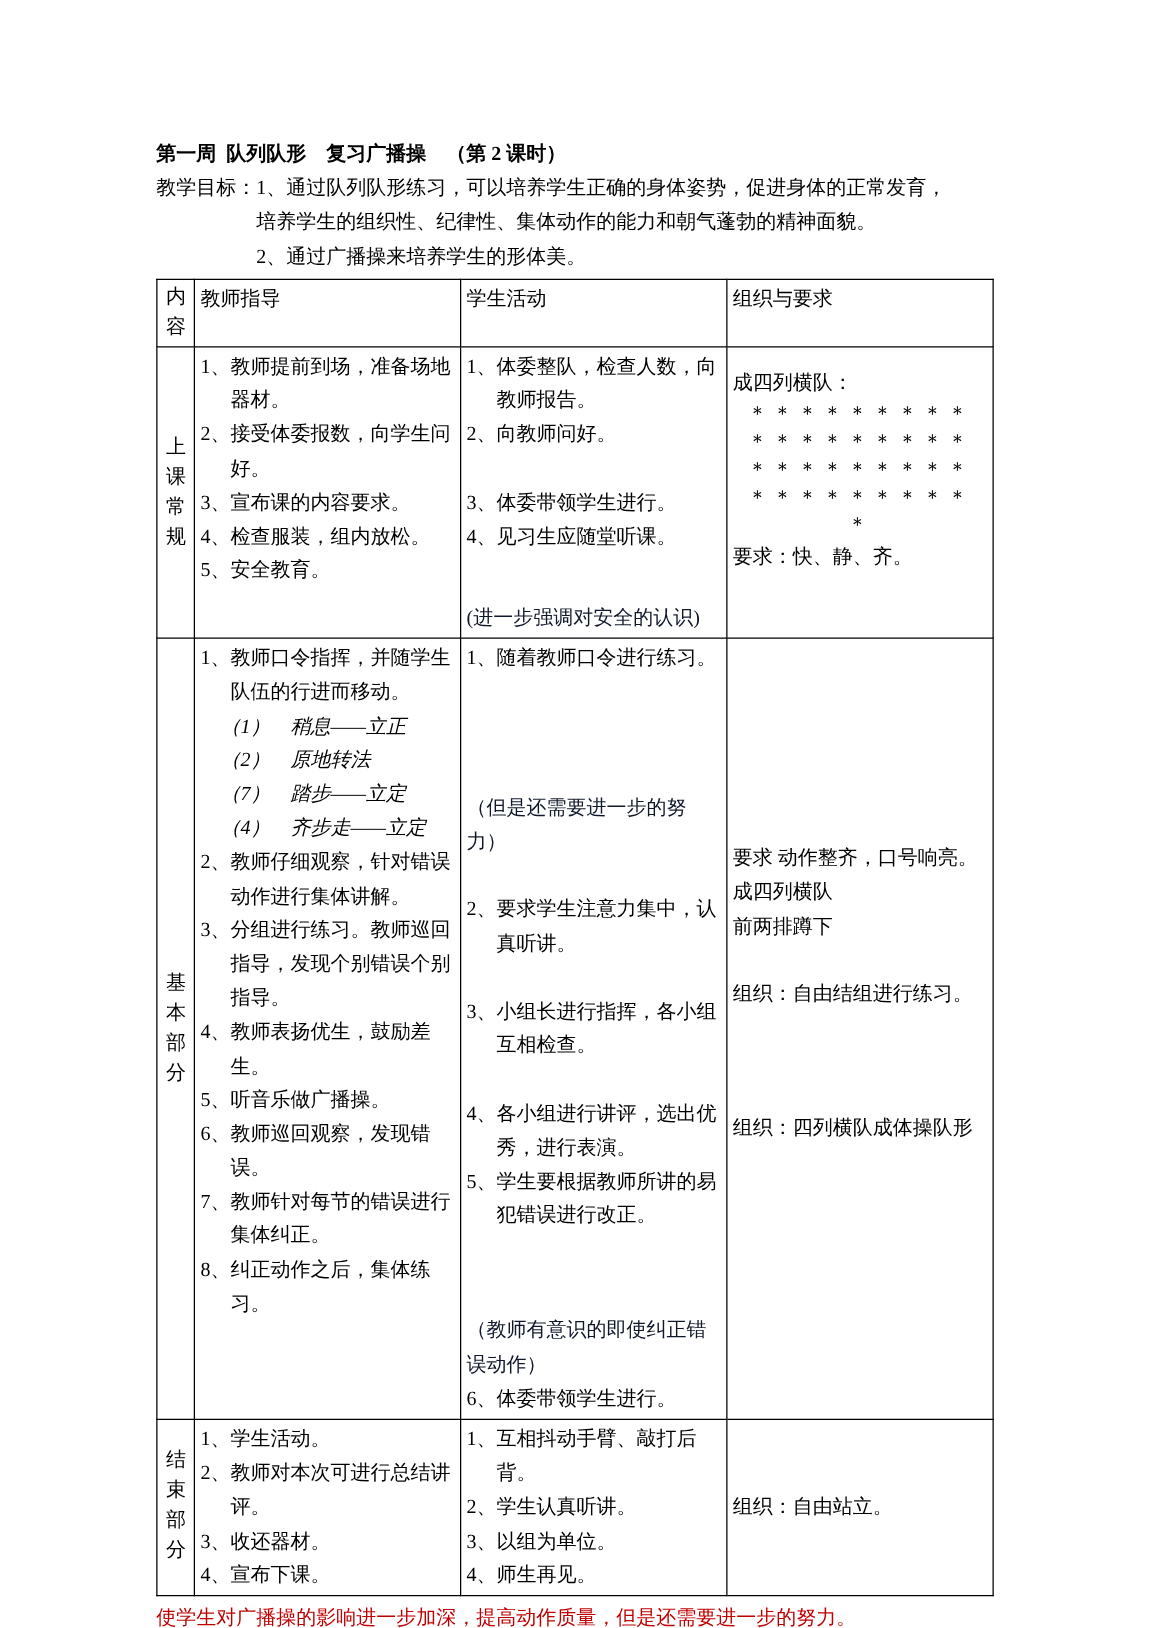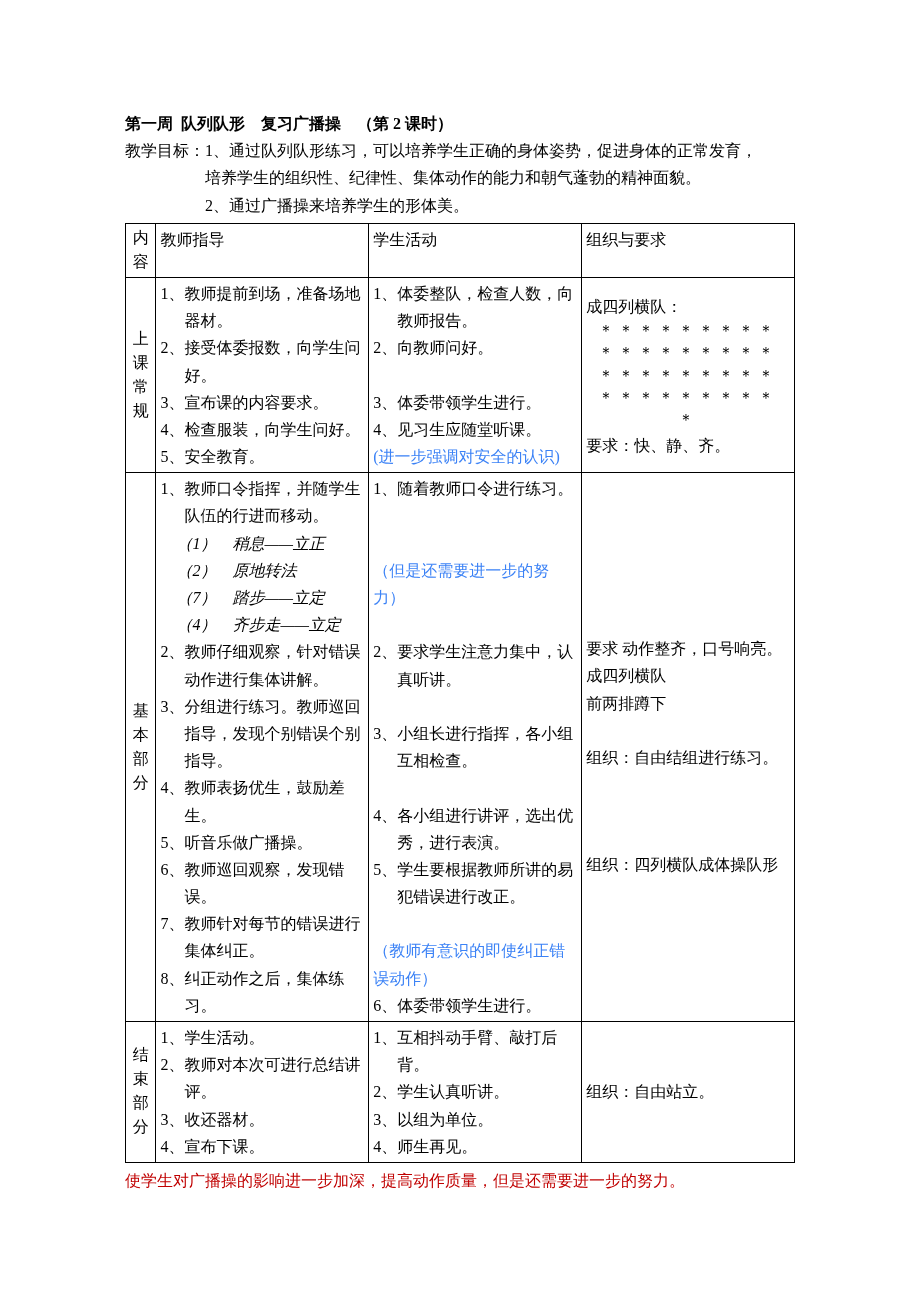--- a/index.html
+++ b/index.html
@@ -42,21 +42,21 @@
   .vert {
     text-align: center;
     vertical-align: middle;
   }
   .vert span {
     display: inline-block;
     width: 1em;
     word-break: break-all;
     line-height: 1.5;
   }
-  .blue { color: #3b82f6; }
+  .blue { color: #0f172a; margin-top: 38px; }
   .red { color: #c00000; }
   .item {
     display: flex;
   }
   .item .num {
     flex: 0 0 auto;
     white-space: nowrap;
   }
   .item .txt {
     flex: 1 1 auto;
@@ -113,21 +113,21 @@
       <div class="item">
             <span class="num">2、</span>
             <span class="txt">接受体委报数，向学生问好。</span>
           </div>
       <div class="item">
             <span class="num">3、</span>
             <span class="txt">宣布课的内容要求。</span>
           </div>
       <div class="item">
             <span class="num">4、</span>
-            <span class="txt">检查服装，向学生问好。</span>
+            <span class="txt">检查服装，组内放松。</span>
           </div>
       <div class="item">
             <span class="num">5、</span>
             <span class="txt">安全教育。</span>
           </div>
     </td>
     <td>
       <div class="item">
             <span class="num">1、</span>
             <span class="txt">体委整队，检查人数，向教师报告。</span>

